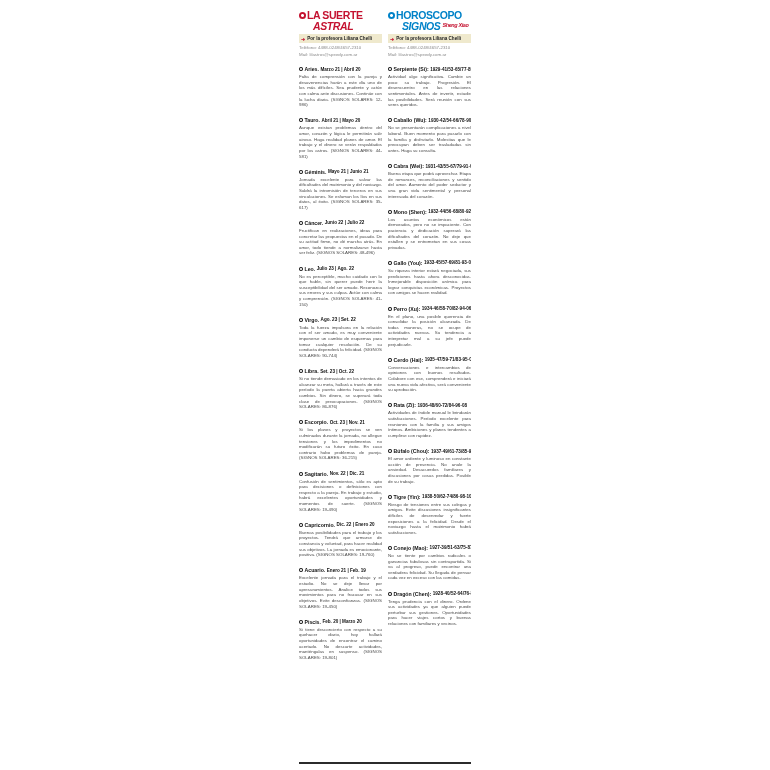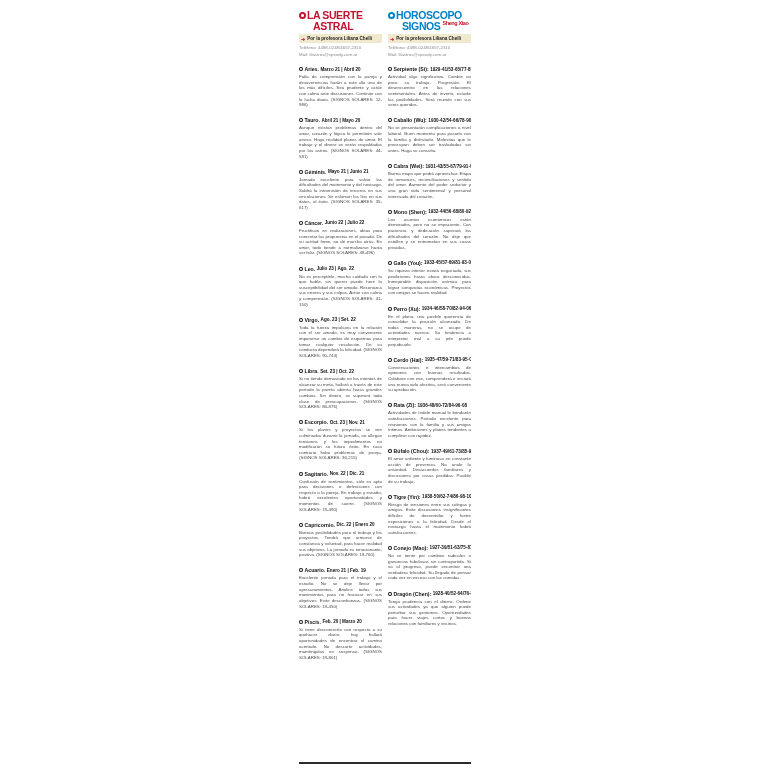--- a/index.html
+++ b/index.html
@@ -8,21 +8,21 @@
   .strip { position:absolute; left:299px; top:10px; width:172px; height:754px; }
   .cols  { display:flex; gap:6px; height:748px; overflow:hidden; }
   .col   { width:83px; overflow:hidden; }
 
   .masthead { line-height:1.0; margin-bottom:3px; }
   .mast-line1 { display:flex; align-items:center; gap:1px; }
   .bullseye { display:inline-block; width:7px; height:7px; border-radius:50%;
               flex:0 0 auto; }
   .mast-title { font-weight:800; font-size:10.5px; letter-spacing:-0.4px; }
   .mast-line2 { font-weight:800; font-size:10.5px; letter-spacing:-0.4px;
-                padding-left:14px; display:flex; align-items:flex-start; gap:2px; }
+                padding-left:14px; display:flex; align-items:center; gap:2px;font-style:italic; }
   .mast-sub { font-size:5.5px; font-weight:800; }
 
   .byline { display:flex; align-items:center; gap:2px; background:#efe9cd;
             font-size:4.6px; font-weight:700; color:#222; padding:1.5px 2px;
             margin:3px 0 2px 0; }
   .byline .arrow { color:#c41230; font-weight:800; font-size:5px; }
   .contact { font-size:4.4px; color:#8a8a8a; line-height:1.5; margin-bottom:8px; }
 
   .entry { margin-bottom:9.5px; }
   .entry-head { display:flex; align-items:center; gap:1.5px; margin-bottom:2px; }

